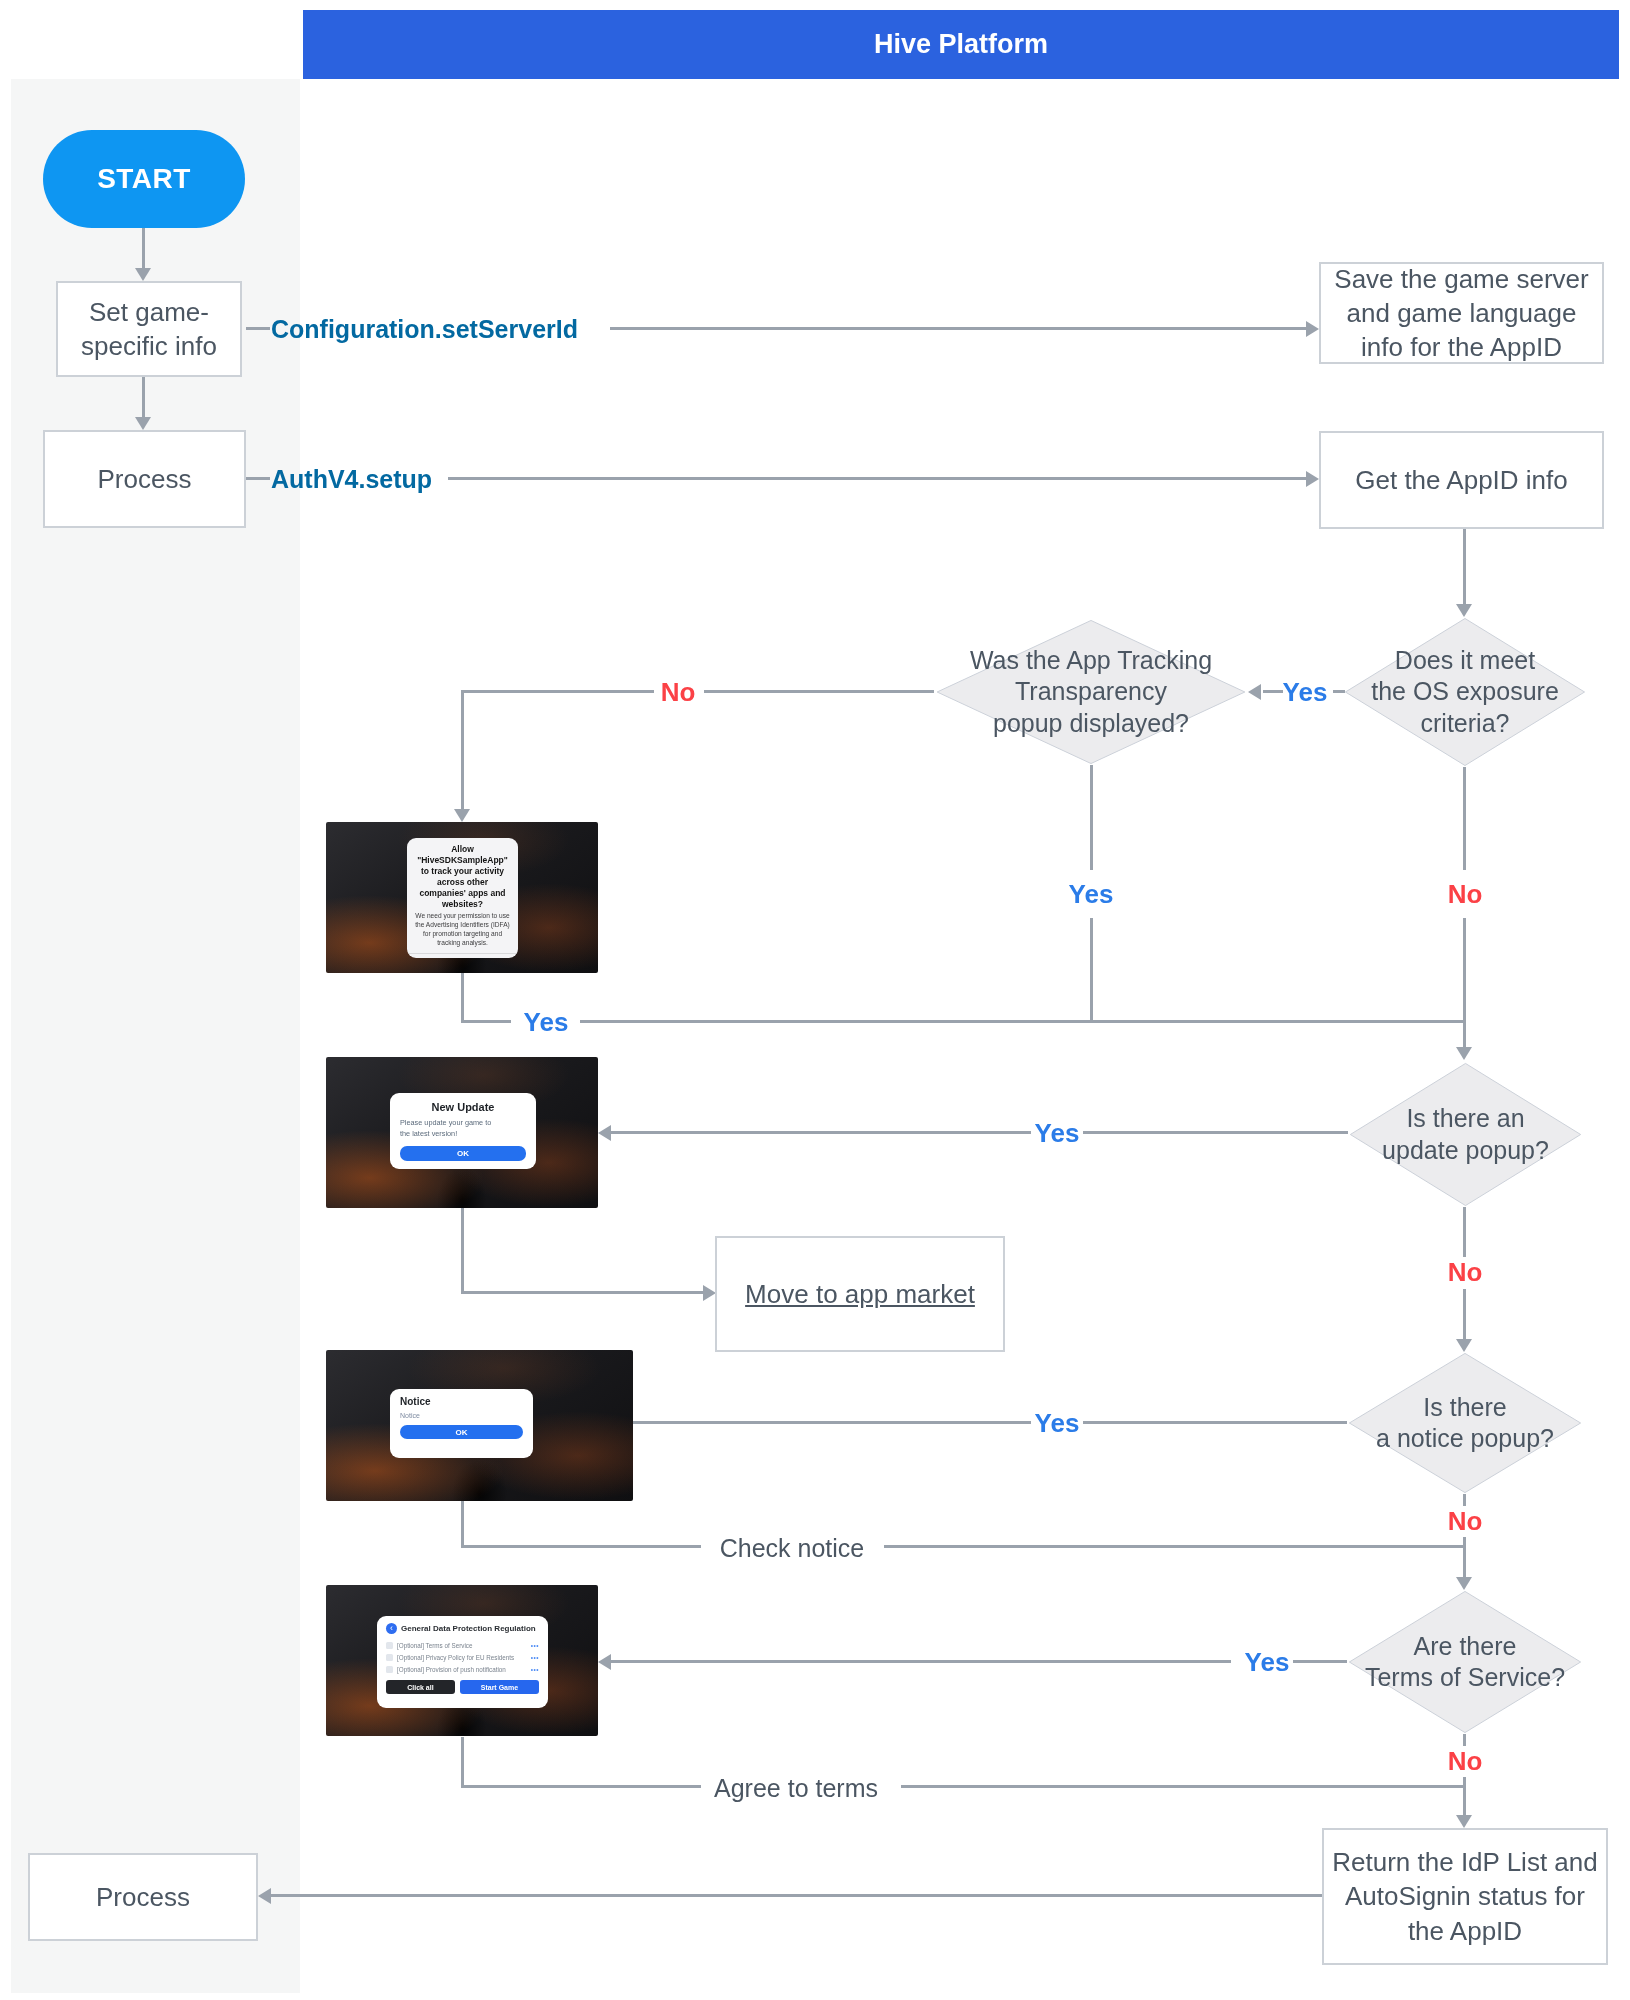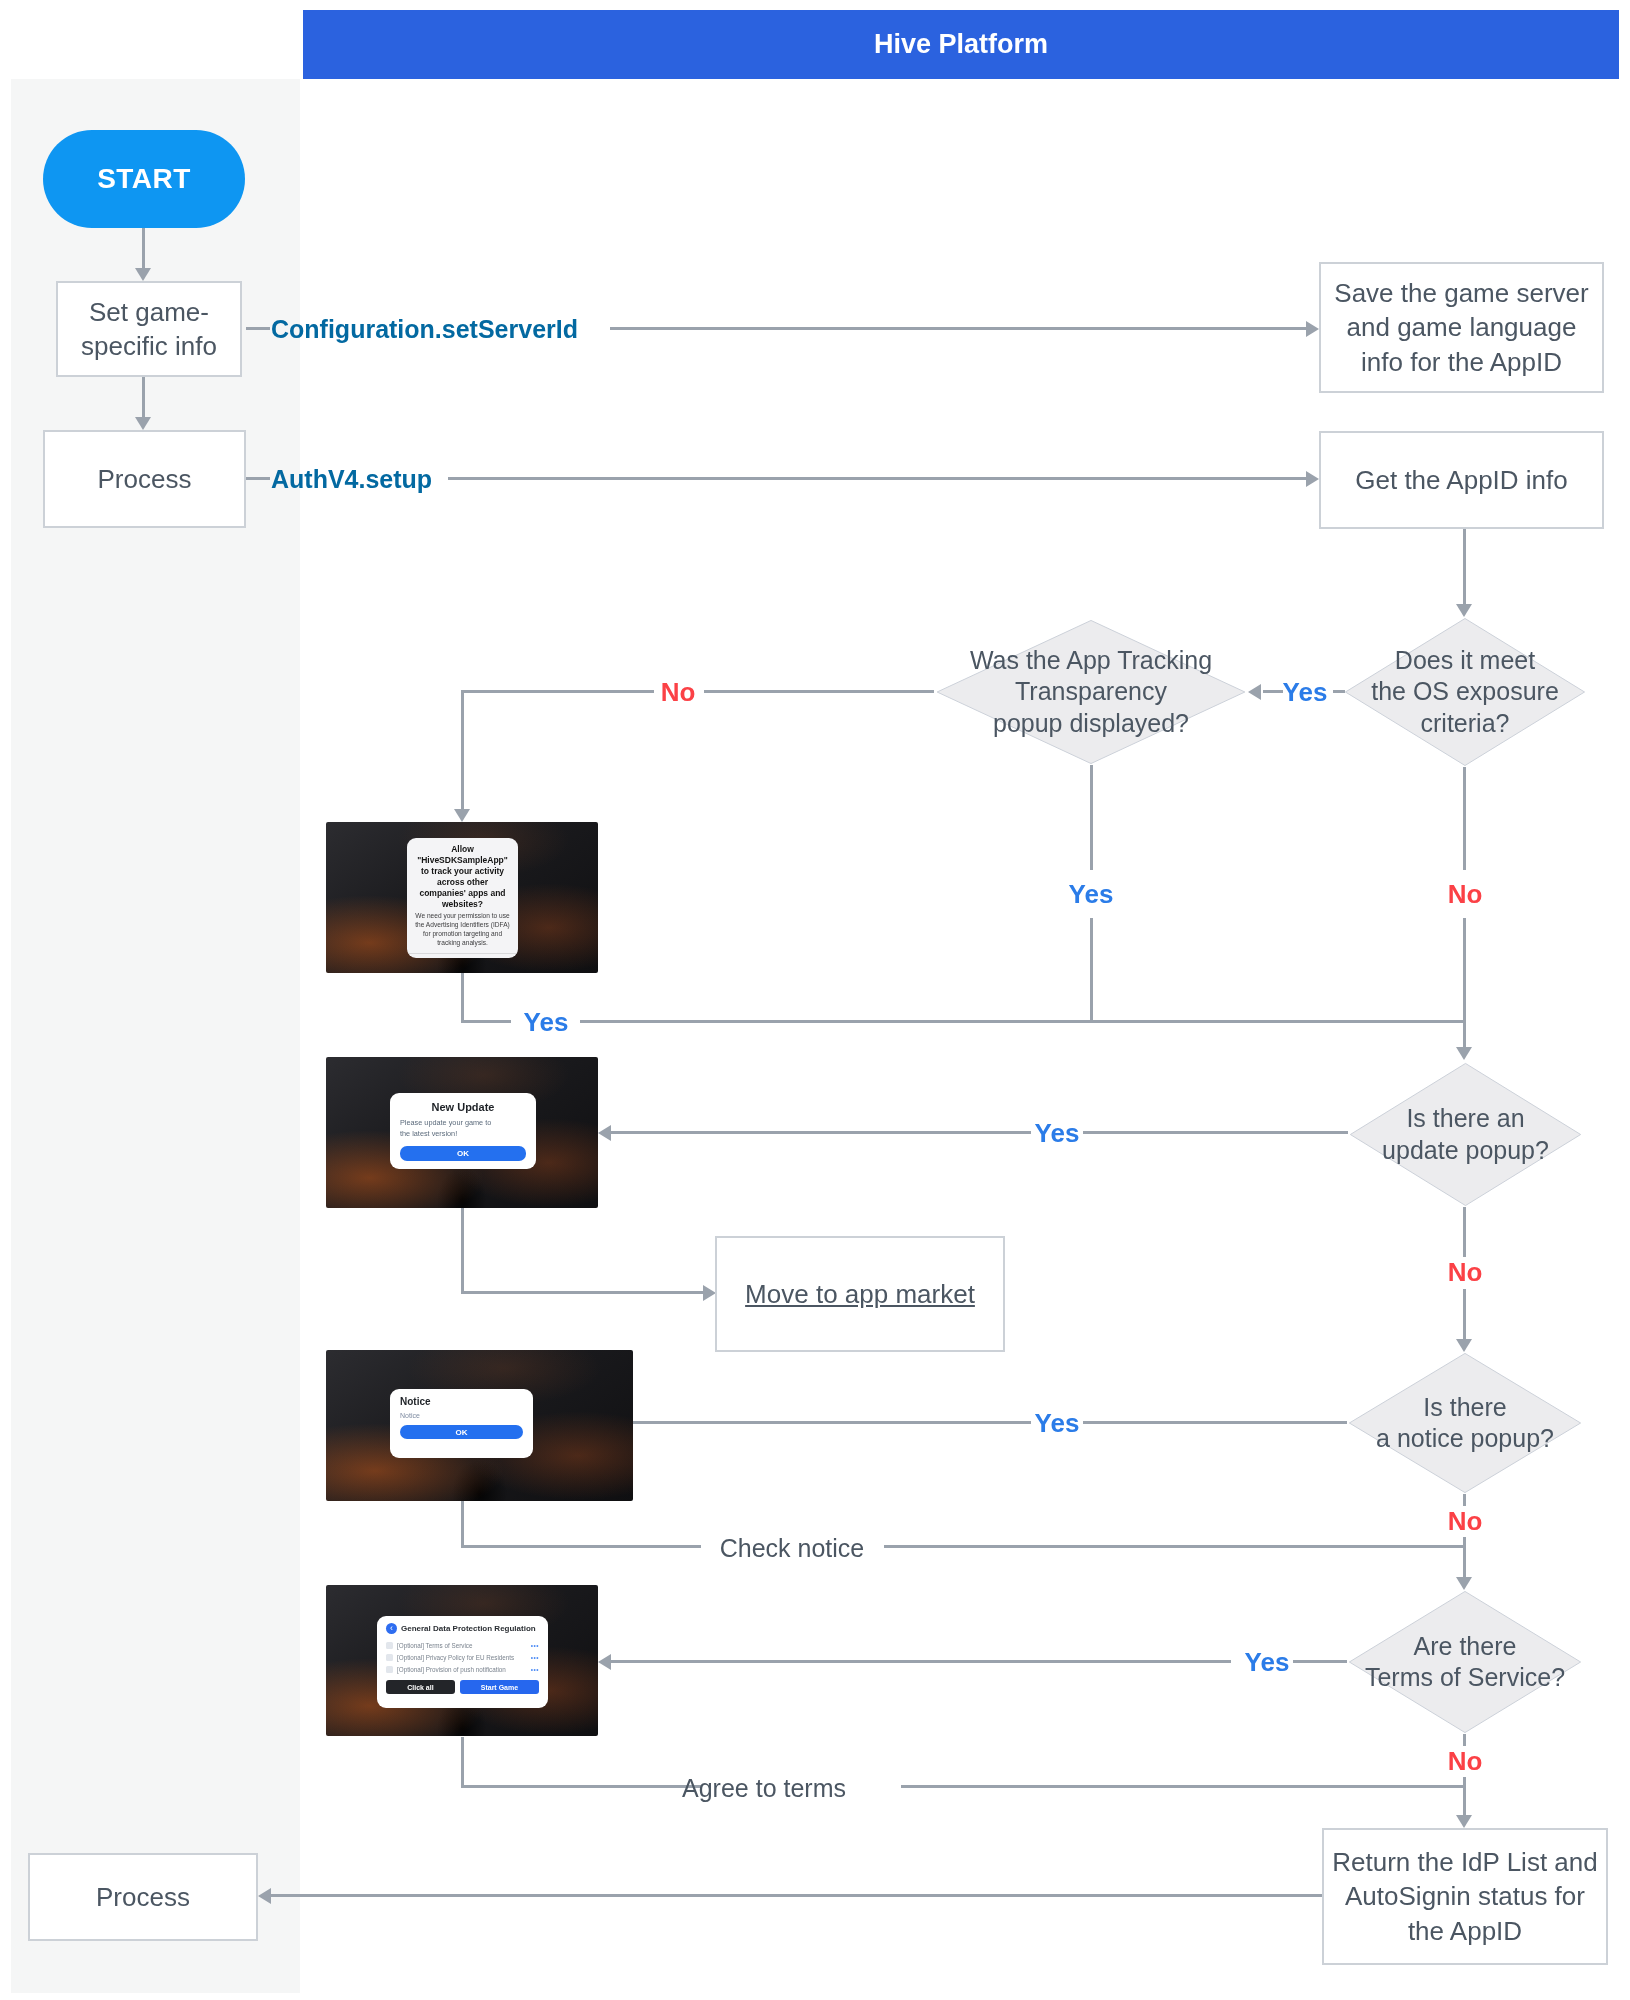--- a/index.html
+++ b/index.html
@@ -60,21 +60,21 @@
   <div class="abs node" style="left:56px;top:281px;width:186px;height:96px;">Set game-
 specific info</div>
   <div class="vl" style="left:142px;top:377px;height:40px;"></div>
   <div class="arrD" style="left:135px;top:417px;"></div>
   <div class="abs node" style="left:43px;top:430px;width:203px;height:98px;">Process</div>
 
   <div class="hl" style="left:246px;top:327px;width:24px;"></div>
   <div class="abs api" style="left:271px;top:329px;">Configuration.setServerId</div>
   <div class="hl" style="left:610px;top:327px;width:697px;"></div>
   <div class="arrR" style="left:1306px;top:321px;"></div>
-  <div class="abs node" style="left:1319px;top:262px;width:285px;height:131px;">Save the game server
+  <div class="abs node" style="left:1319px;top:262px;width:285px;height:102px;">Save the game server
 and game language
 info for the AppID</div>
 
   <div class="hl" style="left:246px;top:477px;width:24px;"></div>
   <div class="abs api" style="left:271px;top:479px;">AuthV4.setup</div>
   <div class="hl" style="left:448px;top:477px;width:859px;"></div>
   <div class="arrR" style="left:1306px;top:471px;"></div>
   <div class="abs node" style="left:1319px;top:431px;width:285px;height:98px;">Get the AppID info</div>
 
   <div class="vl" style="left:1463px;top:529px;height:76px;"></div>
@@ -225,21 +225,21 @@
       </div>
       <div style="display:flex;margin-top:7px;">
         <div class="gdpr-btn" style="background:#232529;flex:1;margin-right:5px;">Click all</div>
         <div class="gdpr-btn" style="background:#2667ee;flex:1.15;">Start Game</div>
       </div>
     </div>
   </div>
 
   <div class="vl" style="left:461px;top:1737px;height:50px;"></div>
   <div class="hl" style="left:461px;top:1785px;width:240px;"></div>
-  <div class="abs ctr elabel" style="left:764px;top:1788px;">Agree to terms</div>
+  <div class="abs ctr elabel" style="left:796px;top:1788px;">Agree to terms</div>
   <div class="hl" style="left:901px;top:1785px;width:564px;"></div>
 
   <div class="vl" style="left:1463px;top:1734px;height:12px;"></div>
   <div class="abs ctr no" style="left:1465px;top:1761px;">No</div>
   <div class="vl" style="left:1463px;top:1777px;height:40px;"></div>
   <div class="arrD" style="left:1456px;top:1815px;"></div>
   <div class="abs node" style="left:1322px;top:1828px;width:286px;height:137px;">Return the IdP List and
 AutoSignin status for
 the AppID</div>
 

